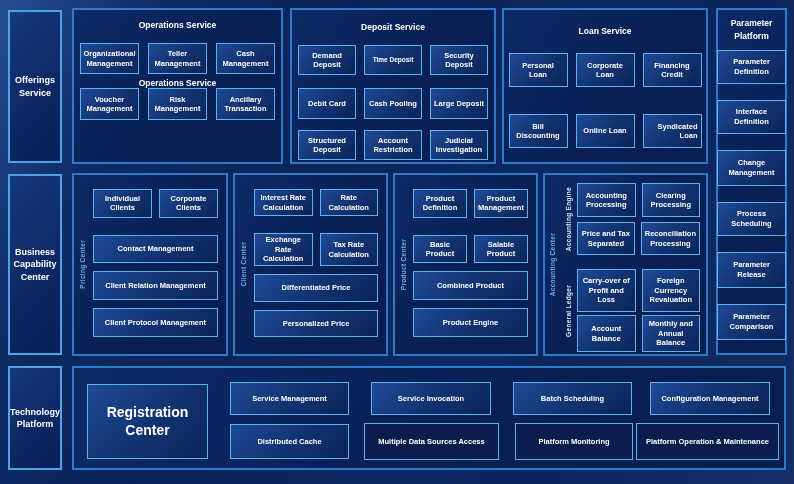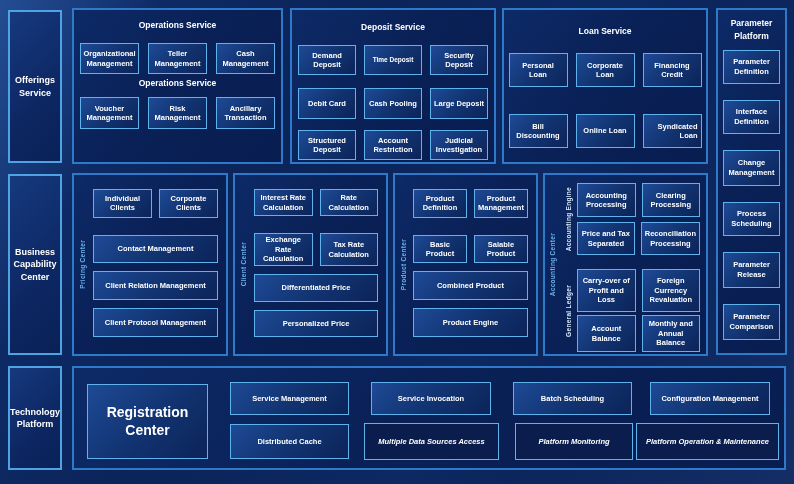--- a/index.html
+++ b/index.html
@@ -21,21 +21,21 @@
     background:linear-gradient(135deg,#16397e 0%,#0d2763 60%,#0a2157 100%);
     color:#fff;font-weight:700;font-size:9px;line-height:1.35;
     display:flex;align-items:center;justify-content:center;text-align:center;padding:3px;
   }
   .bx{
     box-sizing:border-box;border:1.5px solid #5fb2ec;
     background:linear-gradient(135deg,#1e4a96 0%,#123472 50%,#0c2459 100%);
     color:#fff;font-weight:700;font-size:7.5px;line-height:1.25;
     display:flex;align-items:center;justify-content:center;text-align:center;padding:2px 3px;
   }
-  .bx.dark{background:#0a1d4c;font-style:italic;}
+  .bx.dark{background:#0a1d4c;}
   .panel-title{color:#fff;font-weight:700;font-size:8.5px;text-align:center;}
   .row3{display:flex;justify-content:center;gap:9px;}
   .b3{width:59px;height:31px;}
   .mid{display:flex;}
   .vstrip{display:flex;align-items:center;justify-content:center;flex:0 0 auto;}
   .vlabel{
     writing-mode:vertical-rl;transform:rotate(180deg);
     color:#6cb1ea;font-weight:700;font-size:6.5px;letter-spacing:.3px;white-space:nowrap;
   }
   .vlabel.sub{color:#d8e9fa;}
@@ -48,41 +48,41 @@
   .acct-groups{flex:1;display:flex;flex-direction:column;padding:8px 6px 6px 0;}
   .group{display:flex;margin-bottom:14px;}
   .group-content{flex:1;display:flex;flex-direction:column;}
   .g-r1{height:34px;margin-bottom:5px;}
   .g-r2{height:33px;}
   .g-r3{height:43px;margin-bottom:3px;}
   .g-r4{height:37px;}
   .group .pair{gap:6px;}
   .param{display:flex;flex-direction:column;align-items:center;padding-top:7px;}
   .param .panel-title{line-height:1.5;}
-  .param .bx{width:57px;margin-top:16px;}
+  .param .bx{width:69px;margin-top:16px;}
   .bpanel .bx{position:absolute;font-size:7.5px;}
 </style>
 </head>
 <body>
 
 <div class="canvas">
 
   <div class="rail" style="top:10px;height:153px;">Offerings Service</div>
   <div class="rail" style="top:174px;height:181px;">Business Capability Center</div>
   <div class="rail" style="top:366px;height:104px;">Technology Platform</div>
 
   <section class="panel" style="left:72px;top:8px;width:211px;height:156px;">
     <div class="panel-title" style="margin-top:10px;">Operations Service</div>
     <div class="row3" style="margin-top:13px;">
       <div class="bx b3">Organizational Management</div>
       <div class="bx b3">Teller Management</div>
       <div class="bx b3">Cash Management</div>
     </div>
     <div class="panel-title" style="margin-top:4px;">Operations Service</div>
-    <div class="row3" style="margin-top:9px;">
+    <div class="row3" style="">
       <div class="bx b3" style="height:32px;">Voucher Management</div>
       <div class="bx b3" style="height:32px;">Risk Management</div>
       <div class="bx b3" style="height:32px;">Ancillary Transaction</div>
     </div>
   </section>
 
   <section class="panel" style="left:290px;top:8px;width:206px;height:156px;">
     <div class="panel-title" style="margin-top:12px;">Deposit Service</div>
     <div class="row3" style="margin-top:13px;gap:8px;">
       <div class="bx b3" style="width:58px;height:30px;">Demand Deposit</div>

